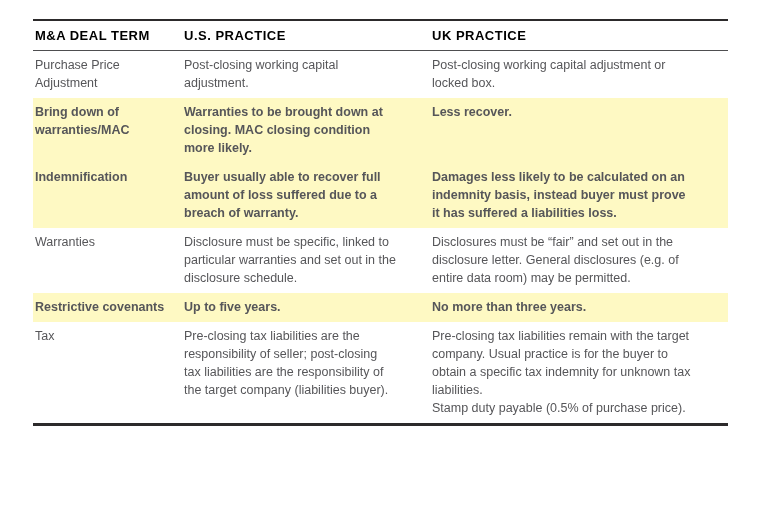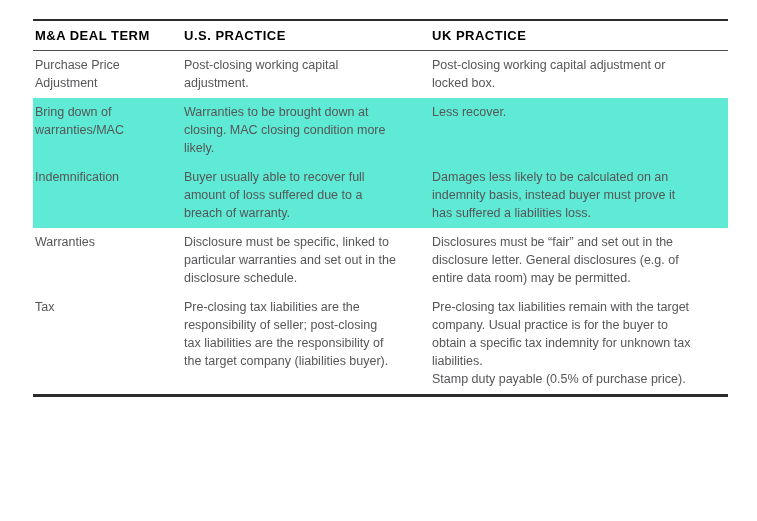--- a/index.html
+++ b/index.html
@@ -44,21 +44,21 @@
   td {
     vertical-align: top;
     font-size: 12.5px;
     line-height: 18px;
     color: #565659;
     padding: 5px 0 6px 2px;
   }
   td.term-cell { padding-right: 10px; }
   td.us-cell   { padding-right: 33px; }
   td.uk-cell   { padding-right: 36px; }
-  tr.shaded { background: #5eead4; }
+  tr.shaded { background: #fef9c3; font-weight: bold; }
   td p { margin: 0; }
   td p + p { }
 </style>
 </head>
 <body>
 
 <div class="table-wrap">
   <table class="compare">
     <colgroup>
       <col class="c1">
@@ -110,20 +110,31 @@
           <td class="term-cell">
             <p>Warranties</p>
           </td>
           <td class="us-cell">
             <p>Disclosure must be specific, linked to particular warranties and set out in the disclosure schedule.</p>
           </td>
           <td class="uk-cell">
             <p>Disclosures must be “fair” and set out in the disclosure letter. General disclosures (e.g. of entire data room) may be permitted.</p>
           </td>
         </tr>
+        <tr class="shaded">
+          <td class="term-cell">
+            <p>Restrictive covenants</p>
+          </td>
+          <td class="us-cell">
+            <p>Up to five years.</p>
+          </td>
+          <td class="uk-cell">
+            <p>No more than three years.</p>
+          </td>
+        </tr>
         <tr>
           <td class="term-cell">
             <p>Tax</p>
           </td>
           <td class="us-cell">
             <p>Pre-closing tax liabilities are the responsibility of seller; post-closing tax liabilities are the responsibility of the target company (liabilities buyer).</p>
           </td>
           <td class="uk-cell">
             <p>Pre-closing tax liabilities remain with the target company. Usual practice is for the buyer to obtain a specific tax indemnity for unknown tax liabilities.</p>
             <p>Stamp duty payable (0.5% of purchase price).</p>

